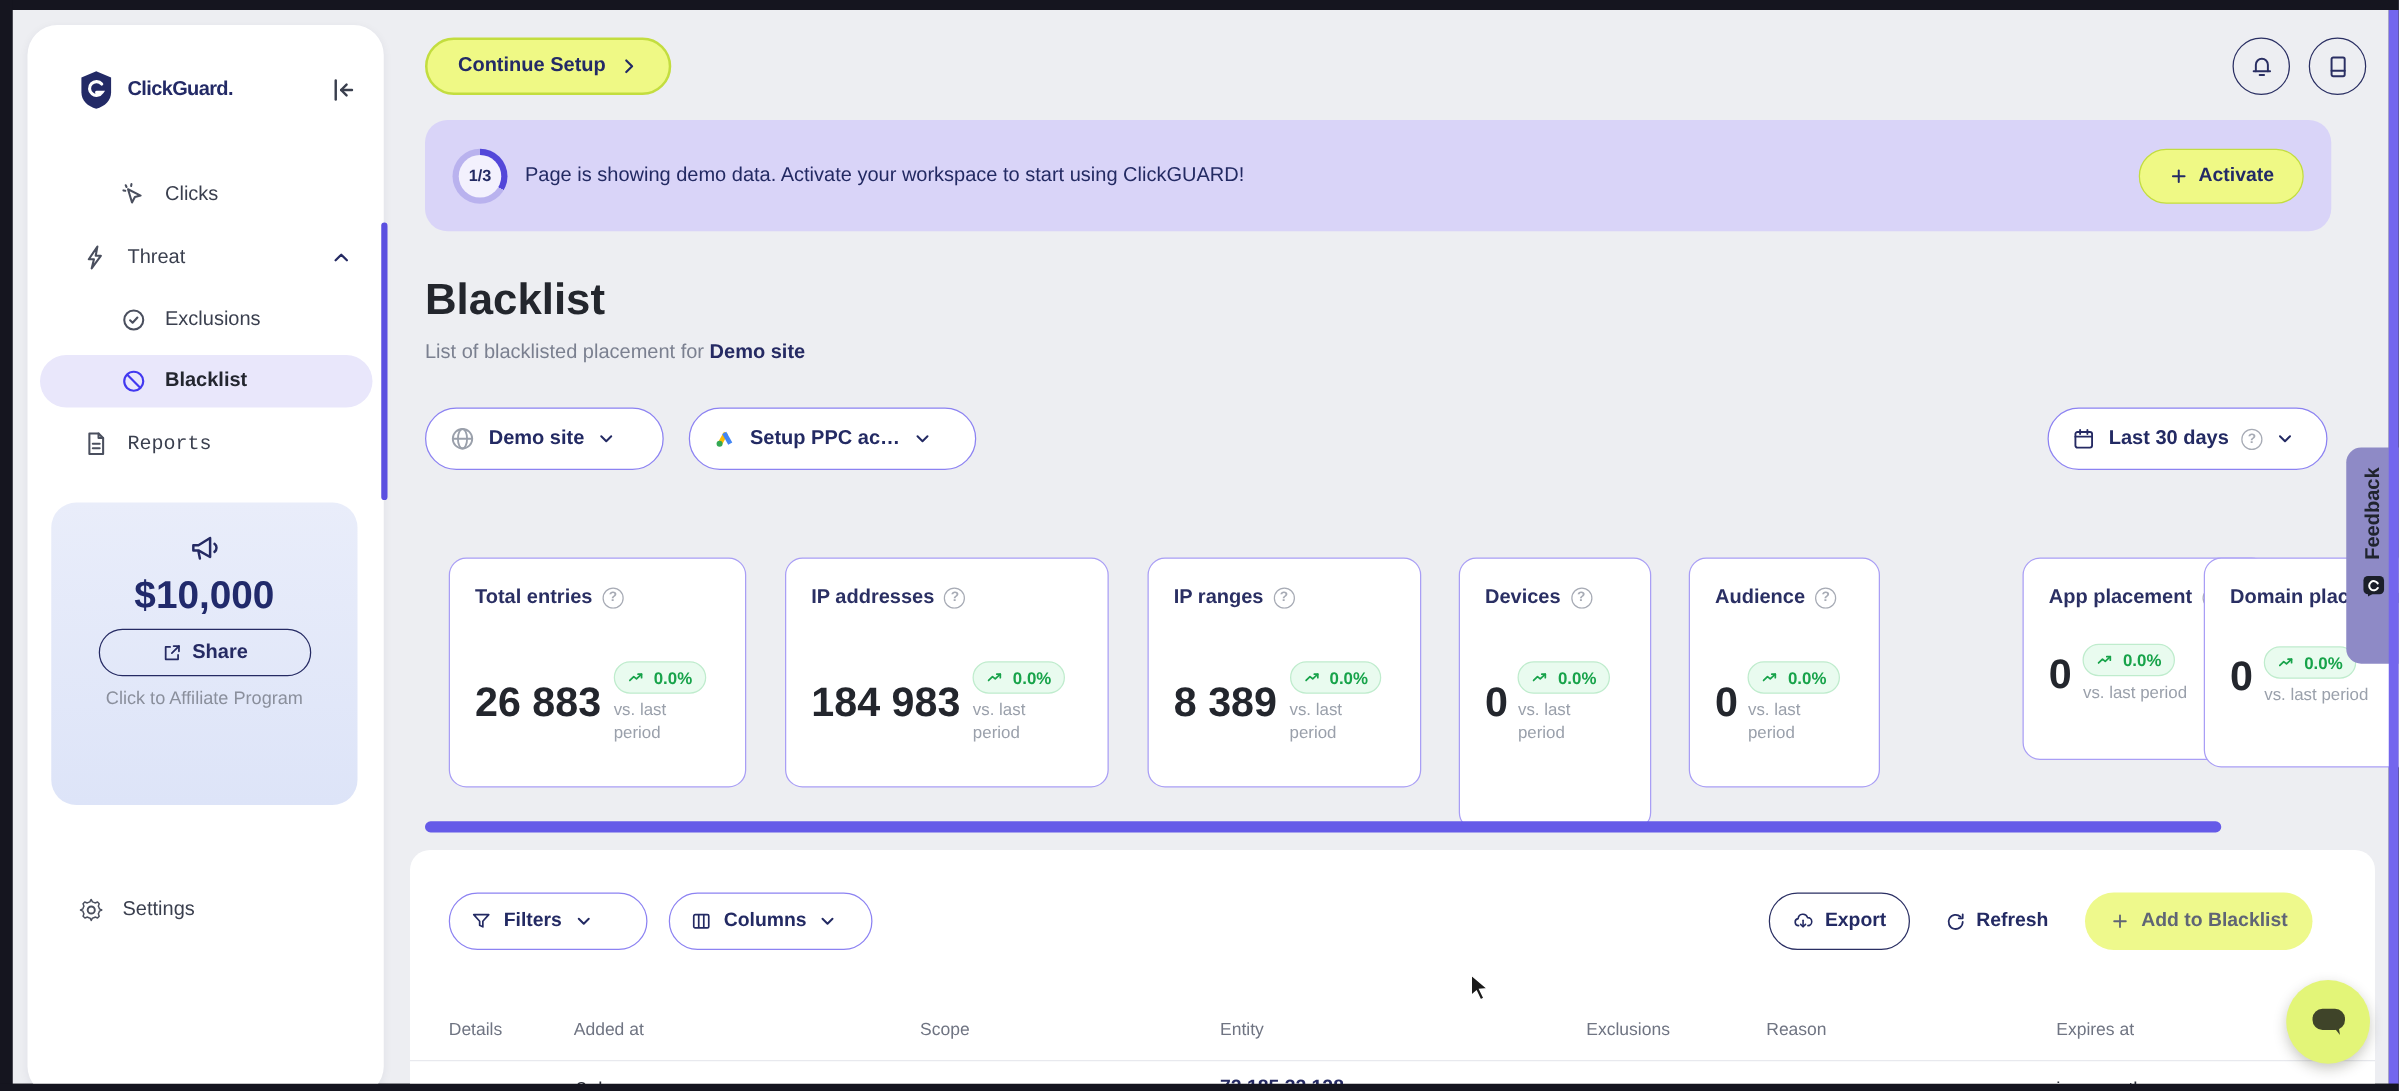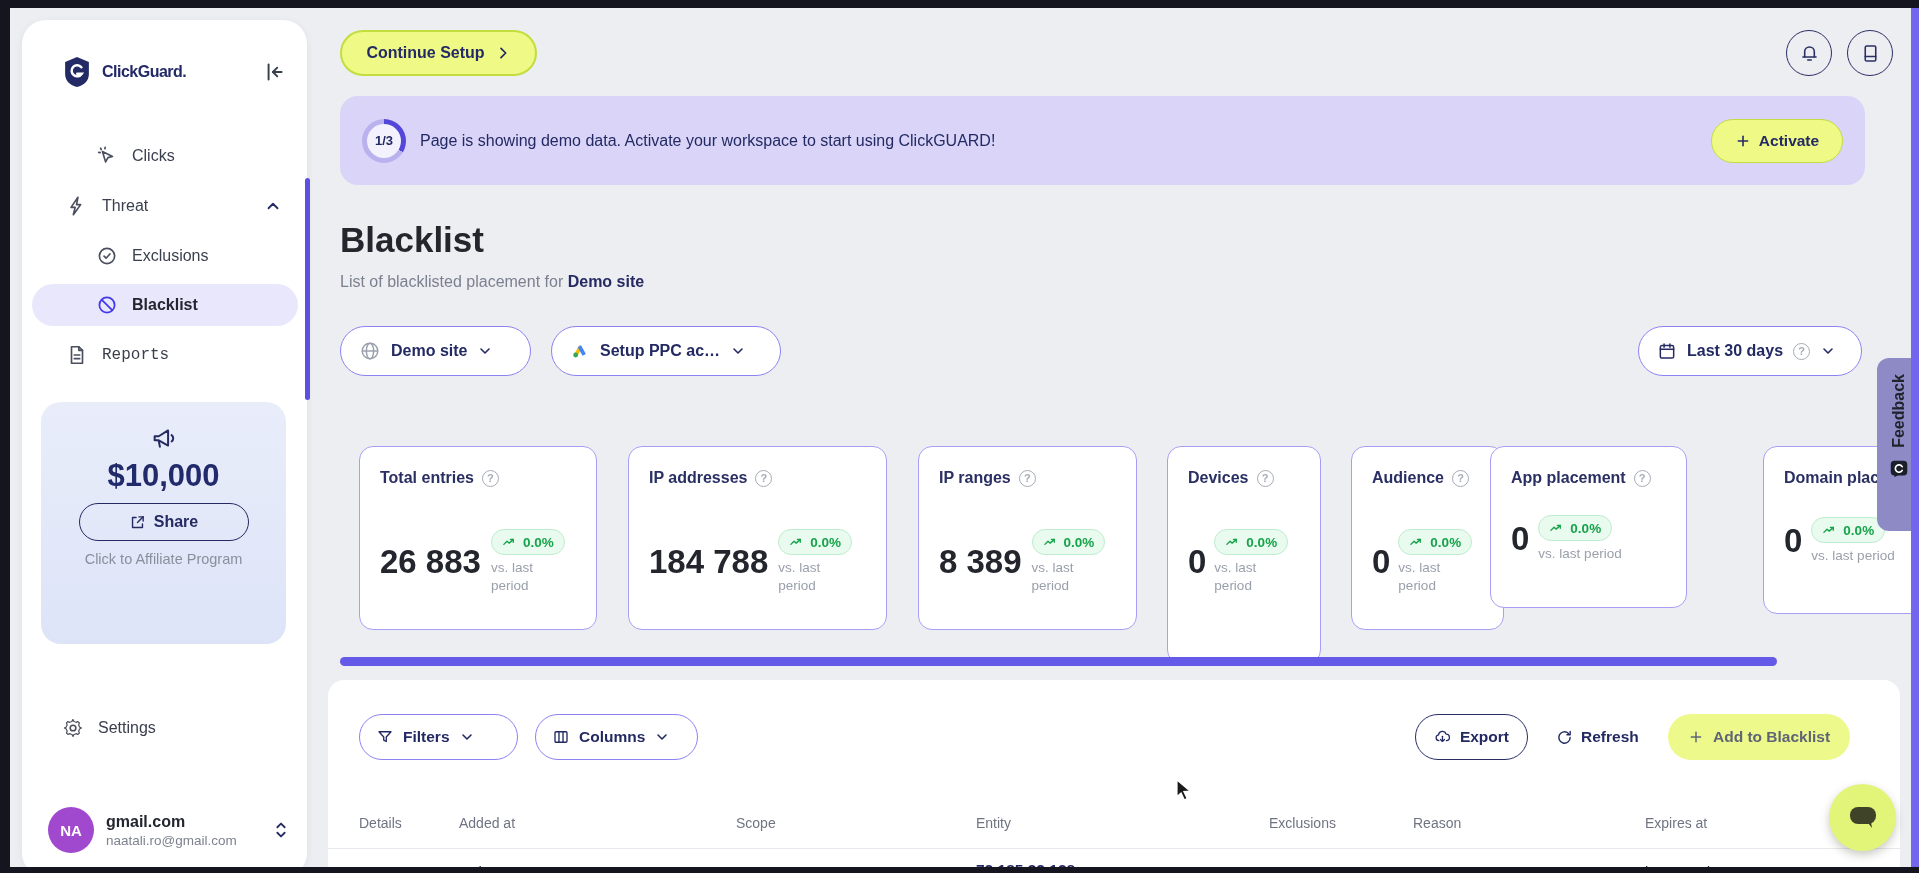--- a/index.html
+++ b/index.html
@@ -227,31 +227,20 @@
       </div>
 
       <div class="settings-row">
         <svg class="nicon" viewBox="0 0 24 24" fill="none" stroke="currentColor" stroke-width="1.7" stroke-linecap="round" stroke-linejoin="round">
           <circle cx="12" cy="12" r="3.1"></circle>
           <path d="M12 2.8l1 2.1a7.2 7.2 0 0 1 2.3.95l2.2-.8 1.45 1.45-.8 2.2a7.2 7.2 0 0 1 .95 2.3l2.1 1-2.1 1a7.2 7.2 0 0 1-.95 2.3l.8 2.2-1.45 1.45-2.2-.8a7.2 7.2 0 0 1-2.3.95l-1 2.1-1-2.1a7.2 7.2 0 0 1-2.3-.95l-2.2.8L4.85 17.5l.8-2.2a7.2 7.2 0 0 1-.95-2.3l-2.1-1 2.1-1a7.2 7.2 0 0 1 .95-2.3l-.8-2.2L6.3 5.05l2.2.8a7.2 7.2 0 0 1 2.3-.95l1-2.1z" stroke-width="1.3"></path>
         </svg>
         <span>Settings</span>
       </div>
 
-      <div class="account-row">
-        <div class="avatar">NA</div>
-        <div class="account-texts">
-          <div class="account-name">gmail.com</div>
-          <div class="account-email">naatali.ro@gmail.com</div>
-        </div>
-        <svg class="updown" viewBox="0 0 16 24" fill="none" stroke="currentColor" stroke-width="2" stroke-linecap="round" stroke-linejoin="round">
-          <path d="M4 9l4-4 4 4"></path>
-            <path d="M4 15l4 4 4-4"></path>
-        </svg>
-      </div>
     </div>
 
     <div class="continue-btn">
       <span>Continue Setup</span>
       <svg class="cicon" viewBox="0 0 24 24" fill="none" stroke="#232a66" stroke-width="2.6" stroke-linecap="round" stroke-linejoin="round">
           <path d="M9 5l7 7-7 7"></path>
         </svg>
     </div>
     <div class="round-btn" style="left:1776px;">
       <svg viewBox="0 0 24 24" fill="none" stroke="currentColor" stroke-width="1.8" stroke-linecap="round" stroke-linejoin="round">
@@ -342,21 +331,21 @@
         </span>
       </div>
     </div>
 
     <div class="card" style="left:618px; width:259px; height:184px;">
       <div class="card-title">
           <span>IP addresses</span>
           <span class="help">?</span>
         </div>
       <div class="card-body">
-        <span class="card-value">184 788</span>
+        <span class="card-value">184 983</span>
         <span class="badge-col">
           <span class="green-badge">
               <svg viewBox="0 0 24 24" fill="none" stroke="currentColor" stroke-width="2.2" stroke-linecap="round" stroke-linejoin="round">
                 <path d="M3 15l5-5 3.5 3L18 7"></path>
                 <path d="M13.5 7H18v4.5"></path>
               </svg>
               <span>0.0%</span>
             </span>
           <span class="vs-text" style="max-width:62px;">vs. last period</span>
         </span>
@@ -416,21 +405,21 @@
                 <path d="M3 15l5-5 3.5 3L18 7"></path>
                 <path d="M13.5 7H18v4.5"></path>
               </svg>
               <span>0.0%</span>
             </span>
           <span class="vs-text" style="max-width:62px;">vs. last period</span>
         </span>
       </div>
     </div>
 
-    <div class="card" style="left:1480px; width:197px; height:162px;">
+    <div class="card" style="left:1608px; width:197px; height:162px;">
       <div class="card-title">
           <span>App placement</span>
           <span class="help">?</span>
         </div>
       <div class="card-body" style="margin-top:28px; gap:9px;">
         <span class="card-value">0</span>
         <span class="badge-col">
           <span class="green-badge">
               <svg viewBox="0 0 24 24" fill="none" stroke="currentColor" stroke-width="2.2" stroke-linecap="round" stroke-linejoin="round">
                 <path d="M3 15l5-5 3.5 3L18 7"></path>

